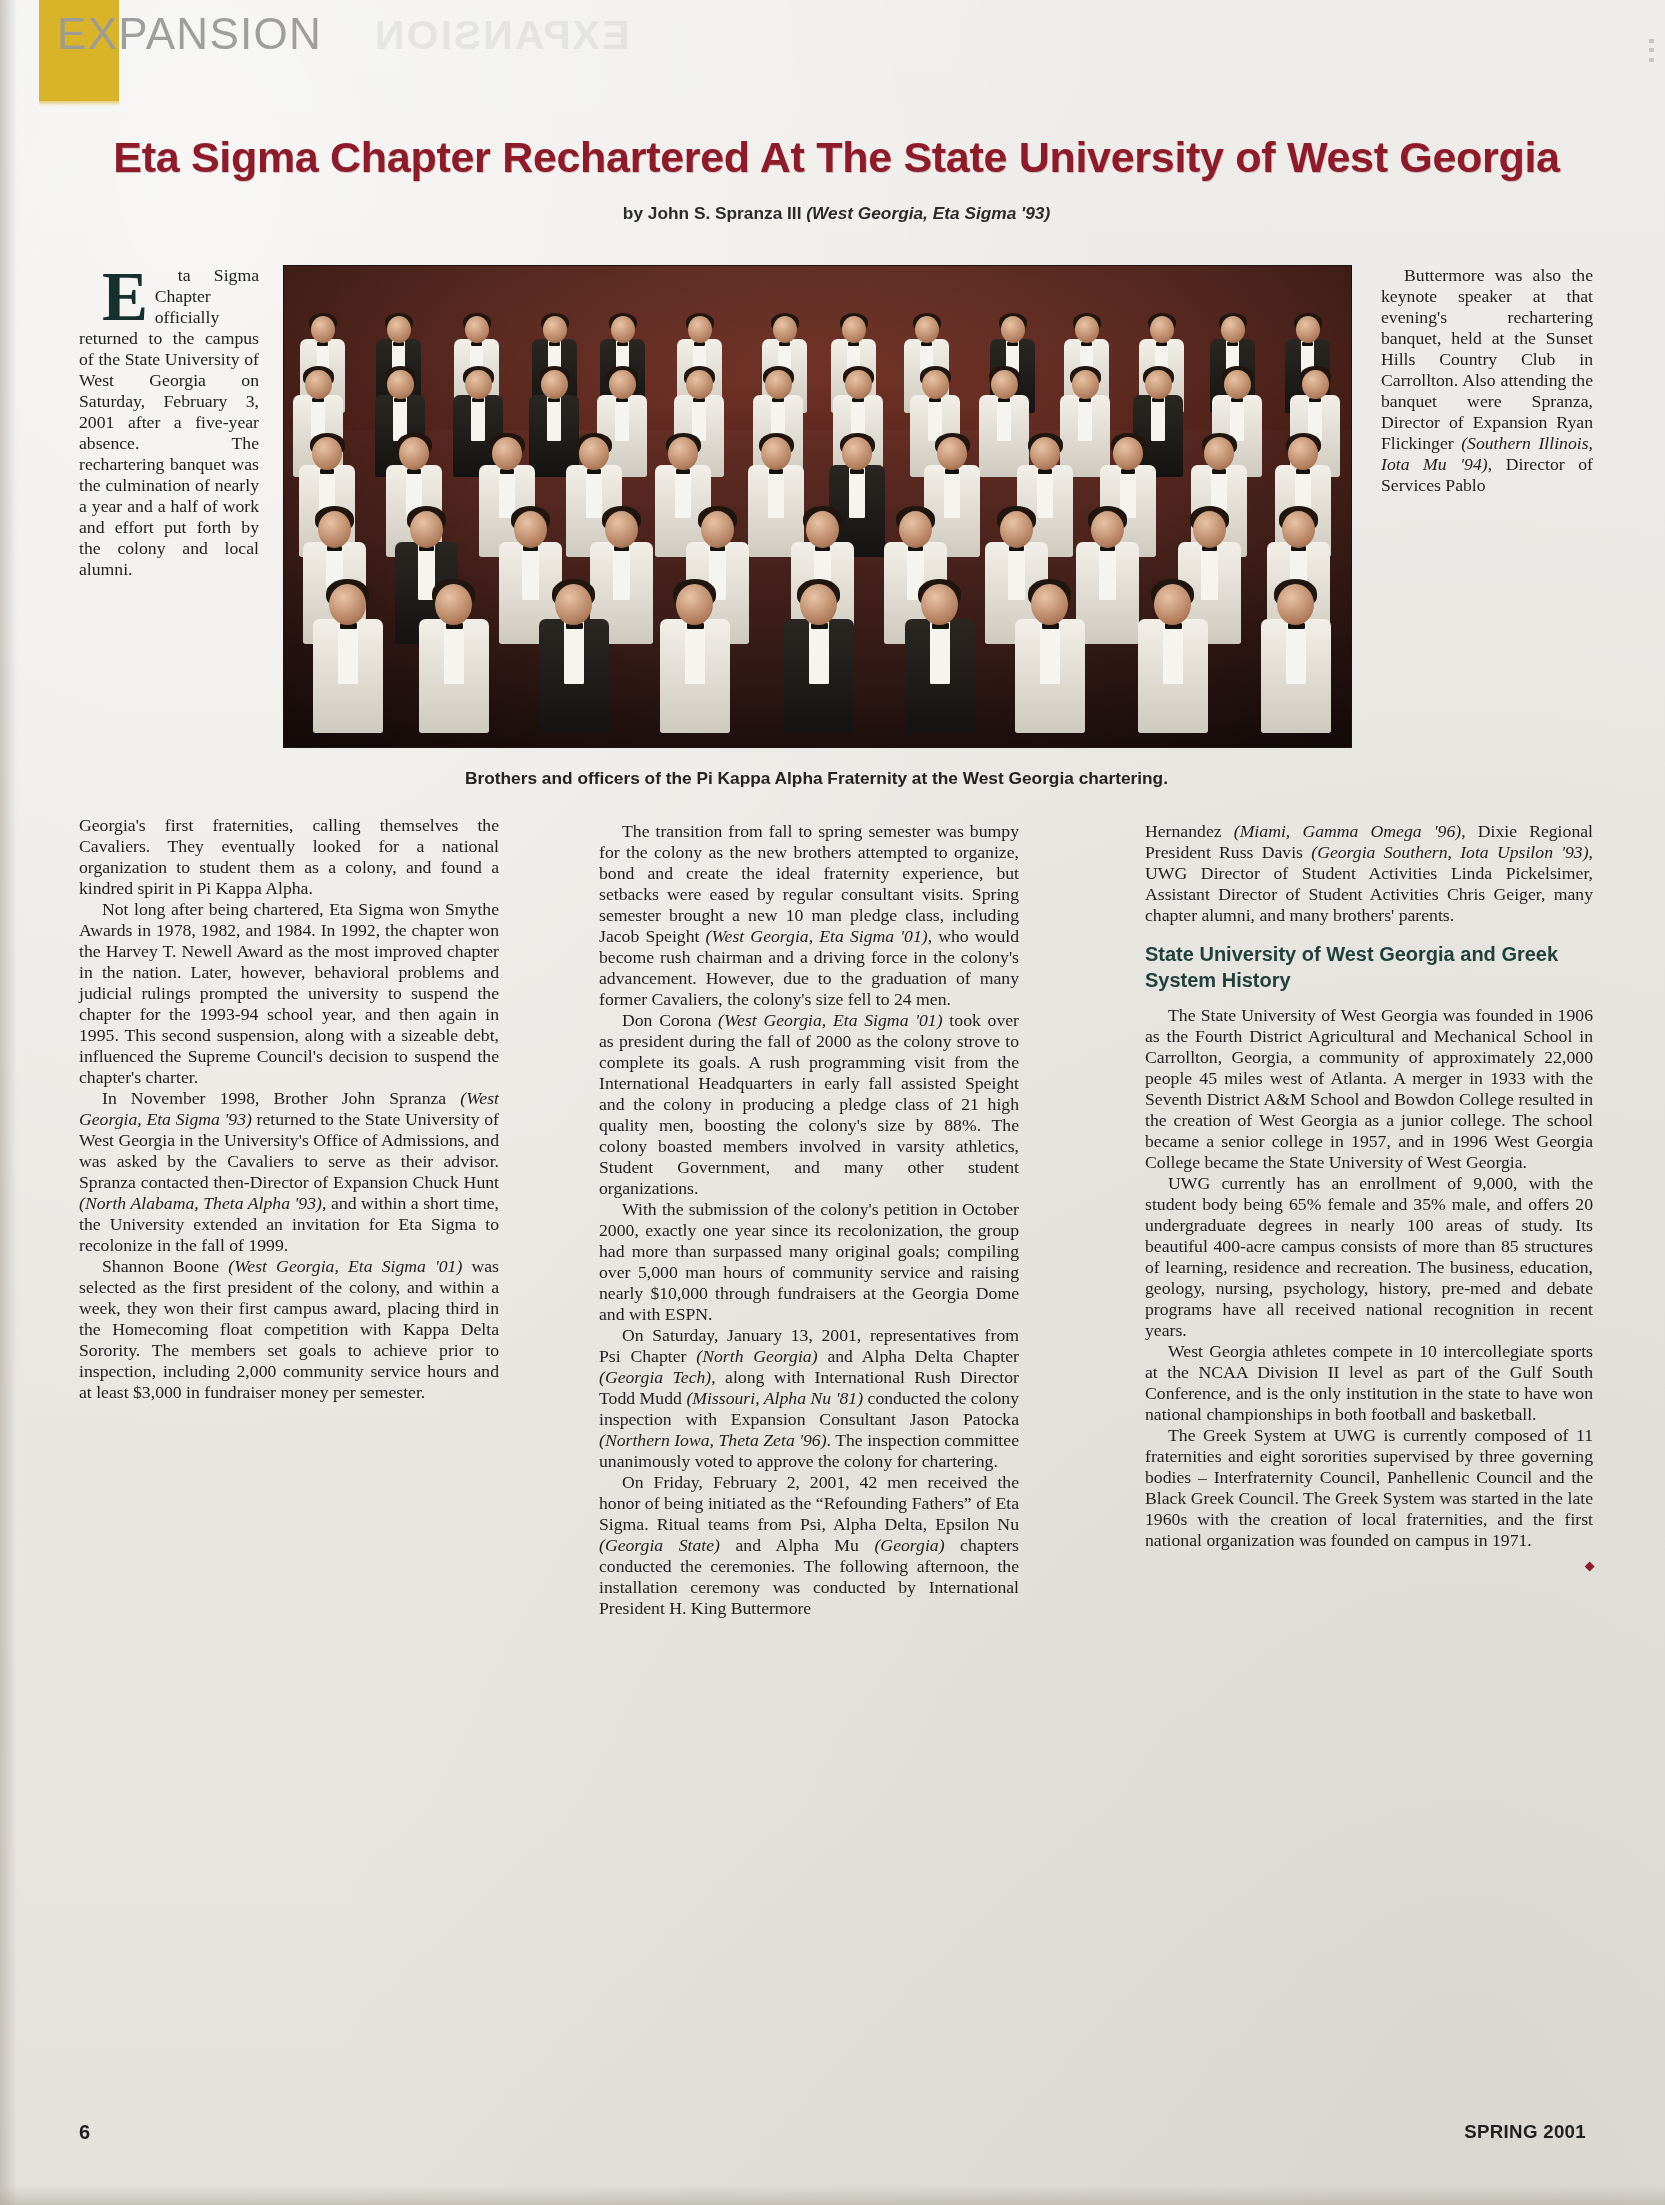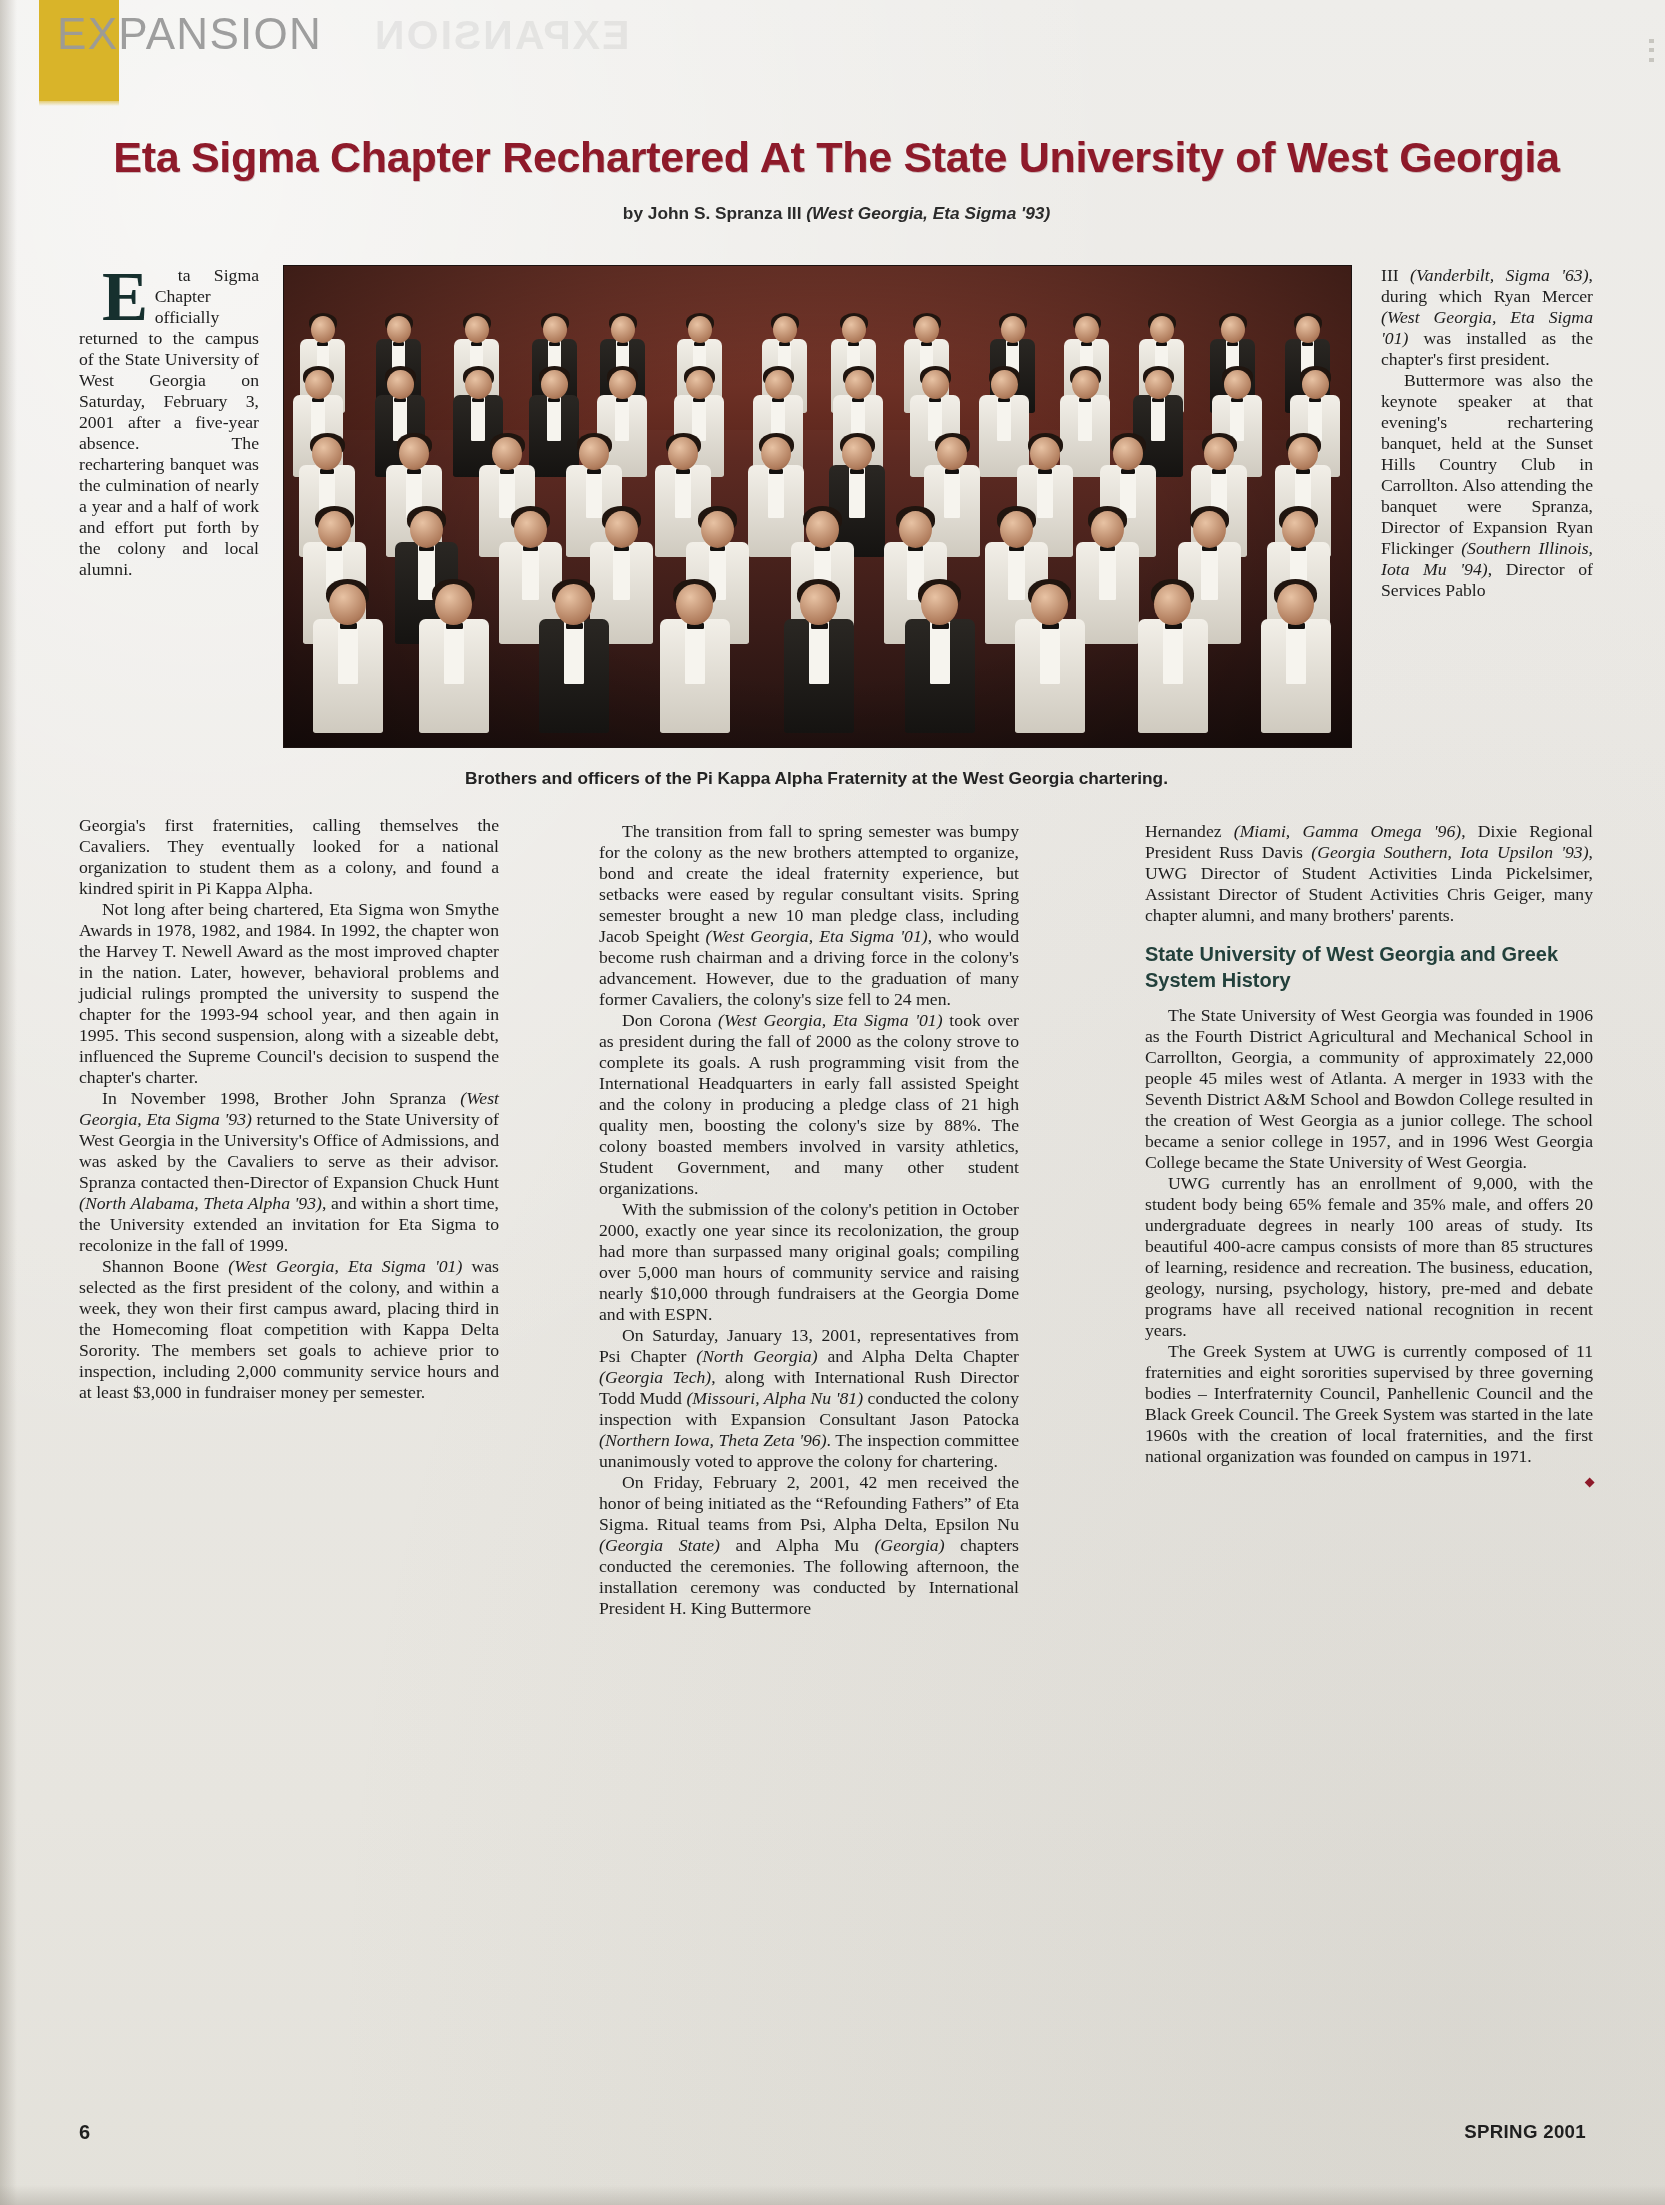--- a/index.html
+++ b/index.html
@@ -648,21 +648,20 @@
         <div class="p-bow" style="left: 26.6px; top: 44px; width: 17px; height: 6px;"></div>
         <div class="p-hair" style="left: 13.3px; top: 0px; width: 43px; height: 28.5px;"></div>
         <div class="p-head" style="left: 16.3px; top: 5px; width: 37px; height: 41px;"></div>
       </div>
     </div>
   <div class="ph-vig"></div>
 </div>
 <div class="caption">Brothers and officers of the Pi Kappa Alpha Fraternity at the West Georgia chartering.</div>
 
 <div class="col" id="col3-top">
-  <p class="noindent"><span>III </span><span class="ital">(Vanderbilt, Sigma '63)</span><span>, during which Ryan Mercer </span><span class="ital">(West Georgia, Eta Sigma '01)</span><span> was installed as the chapter's first president.</span></p>
   <p><span>Buttermore was also the keynote speaker at that evening's rechartering banquet, held at the Sunset Hills Country Club in Carrollton. Also attending the banquet were Spranza, Director of Expansion Ryan Flickinger </span><span class="ital">(Southern Illinois, Iota Mu '94)</span><span>, Director of Services Pablo</span></p>
 </div>
 
 <div class="col" id="col1">
   <p class="noindent">Georgia's first fraternities, calling themselves the Cavaliers. They eventually looked for a national organization to student them as a colony, and found a kindred spirit in Pi Kappa Alpha.</p>
   <p>Not long after being chartered, Eta Sigma won Smythe Awards in 1978, 1982, and 1984. In 1992, the chapter won the Harvey T. Newell Award as the most improved chapter in the nation. Later, however, behavioral problems and judicial rulings prompted the university to suspend the chapter for the 1993-94 school year, and then again in 1995. This second suspension, along with a sizeable debt, influenced the Supreme Council's decision to suspend the chapter's charter.</p>
   <p><span>In November 1998, Brother John Spranza </span><span class="ital">(West Georgia, Eta Sigma '93)</span><span> returned to the State University of West Georgia in the University's Office of Admissions, and was asked by the Cavaliers to serve as their advisor. Spranza contacted then-Director of Expansion Chuck Hunt </span><span class="ital">(North Alabama, Theta Alpha '93)</span><span>, and within a short time, the University extended an invitation for Eta Sigma to recolonize in the fall of 1999.</span></p>
   <p><span>Shannon Boone </span><span class="ital">(West Georgia, Eta Sigma '01)</span><span> was selected as the first president of the colony, and within a week, they won their first campus award, placing third in the Homecoming float competition with Kappa Delta Sorority. The members set goals to achieve prior to inspection, including 2,000 community service hours and at least $3,000 in fundraiser money per semester.</span></p>
 </div>
 
@@ -672,19 +671,20 @@
   <p>With the submission of the colony's petition in October 2000, exactly one year since its recolonization, the group had more than surpassed many original goals; compiling over 5,000 man hours of community service and raising nearly $10,000 through fundraisers at the Georgia Dome and with ESPN.</p>
   <p><span>On Saturday, January 13, 2001, representatives from Psi Chapter </span><span class="ital">(North Georgia)</span><span> and Alpha Delta Chapter </span><span class="ital">(Georgia Tech)</span><span>, along with International Rush Director Todd Mudd </span><span class="ital">(Missouri, Alpha Nu '81)</span><span> conducted the colony inspection with Expansion Consultant Jason Patocka </span><span class="ital">(Northern Iowa, Theta Zeta '96)</span><span>. The inspection committee unanimously voted to approve the colony for chartering.</span></p>
   <p><span>On Friday, February 2, 2001, 42 men received the honor of being initiated as the “Refounding Fathers” of Eta Sigma. Ritual teams from Psi, Alpha Delta, Epsilon Nu </span><span class="ital">(Georgia State)</span><span> and Alpha Mu </span><span class="ital">(Georgia)</span><span> chapters conducted the ceremonies. The following afternoon, the installation ceremony was conducted by International President H. King Buttermore</span></p>
 </div>
 
 <div class="col" id="col3">
   <p class="noindent"><span>Hernandez </span><span class="ital">(Miami, Gamma Omega '96)</span><span>, Dixie Regional President Russ Davis </span><span class="ital">(Georgia Southern, Iota Upsilon '93)</span><span>, UWG Director of Student Activities Linda Pickelsimer, Assistant Director of Student Activities Chris Geiger, many chapter alumni, and many brothers' parents.</span></p>
   <div class="subhead">State University of West Georgia and Greek System History</div>
   <p>The State University of West Georgia was founded in 1906 as the Fourth District Agricultural and Mechanical School in Carrollton, Georgia, a community of approximately 22,000 people 45 miles west of Atlanta. A merger in 1933 with the Seventh District A&amp;M School and Bowdon College resulted in the creation of West Georgia as a junior college. The school became a senior college in 1957, and in 1996 West Georgia College became the State University of West Georgia.</p>
   <p>UWG currently has an enrollment of 9,000, with the student body being 65% female and 35% male, and offers 20 undergraduate degrees in nearly 100 areas of study. Its beautiful 400-acre campus consists of more than 85 structures of learning, residence and recreation. The business, education, geology, nursing, psychology, history, pre-med and debate programs have all received national recognition in recent years.</p>
+  <p>West Georgia athletes compete in 10 intercollegiate sports at the NCAA Division II level as part of the Gulf South Conference, and is the only institution in the state to have won national championships in both football and basketball.</p>
   <p>The Greek System at UWG is currently composed of 11 fraternities and eight sororities supervised by three governing bodies – Interfraternity Council, Panhellenic Council and the Black Greek Council. The Greek System was started in the late 1960s with the creation of local fraternities, and the first national organization was founded on campus in 1971.</p>
   <div class="endmark-wrap"><span class="endmark"></span></div>
 </div>
 
 <div class="folio-left">6</div>
 <div class="folio-right">SPRING 2001</div>
 
 
 </body></html>

